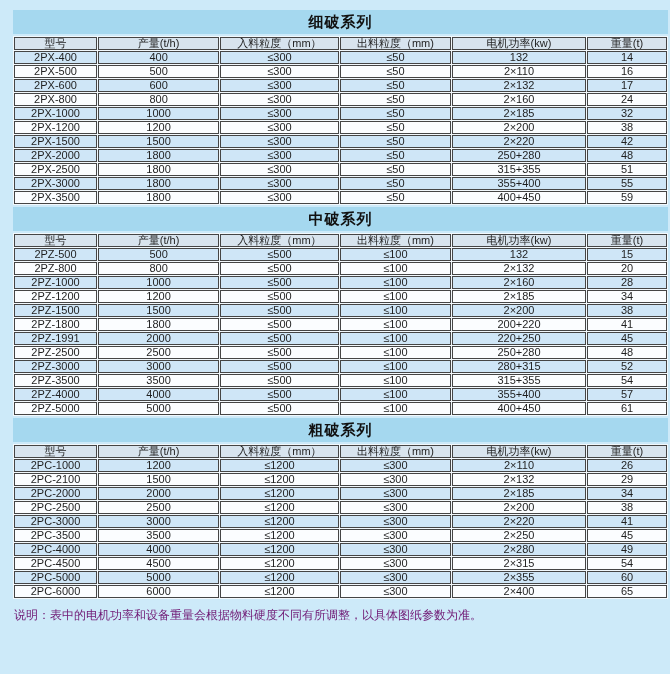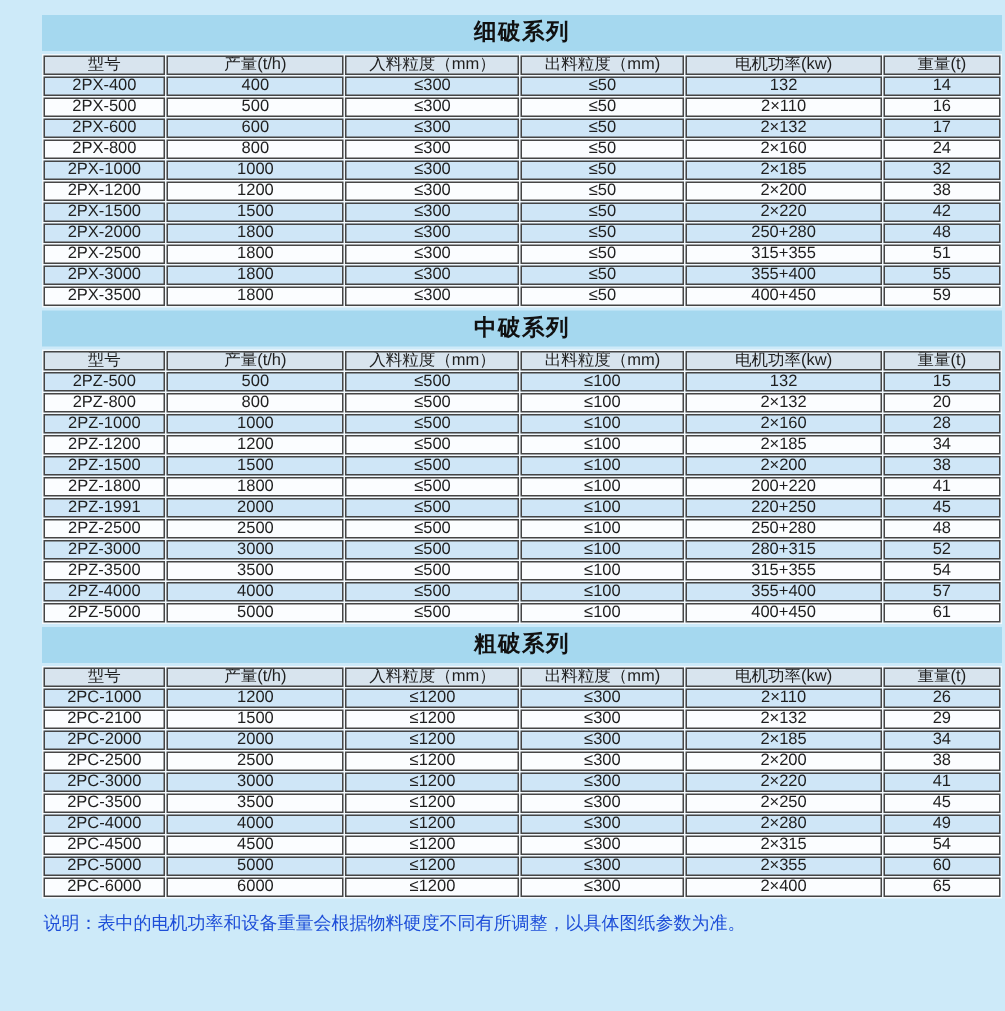--- a/index.html
+++ b/index.html
@@ -9,21 +9,20 @@
   body {
     width: 670px;
     height: 674px;
     background: var(--page-bg, #cdeaf9);
     font-family: "Liberation Sans", "DejaVu Sans", sans-serif;
     color: var(--text, #1f1f1f);
     overflow: hidden;
   }
   .sheet {
     padding: 10px 2px 0 13px;
-    margin-left: 15px;
   }
   .series-band {
     height: 24px;
     line-height: 24px;
     background: var(--band-bg, #a5d8ef);
     text-align: center;
     font-size: 15px;
     font-weight: bold;
     letter-spacing: 1px;
     color: #111;
@@ -55,21 +54,21 @@
   table.spec tr.white td { background: var(--row-alt-white, #fbfdff); }
   table.spec th:nth-child(1), table.spec td:nth-child(1) { width: 12.6%; }
   table.spec th:nth-child(2), table.spec td:nth-child(2) { width: 18.8%; text-align: center; }
   table.spec th:nth-child(3), table.spec td:nth-child(3) { width: 18.4%; }
   table.spec th:nth-child(4), table.spec td:nth-child(4) { width: 17.2%; }
   table.spec th:nth-child(5), table.spec td:nth-child(5) { width: 20.9%; }
   table.spec th:nth-child(6), table.spec td:nth-child(6) { width: 12.1%; }
   .footnote {
     margin: 8px 0 0 1px;
     font-size: 12px;
-    color: #1d4ed8;
+    color: #701a75;
   }
 </style>
 </head>
 <body>
 
 <div class="sheet">
 
   <section>
     <div class="series-band">细破系列</div>
     <table class="spec">

